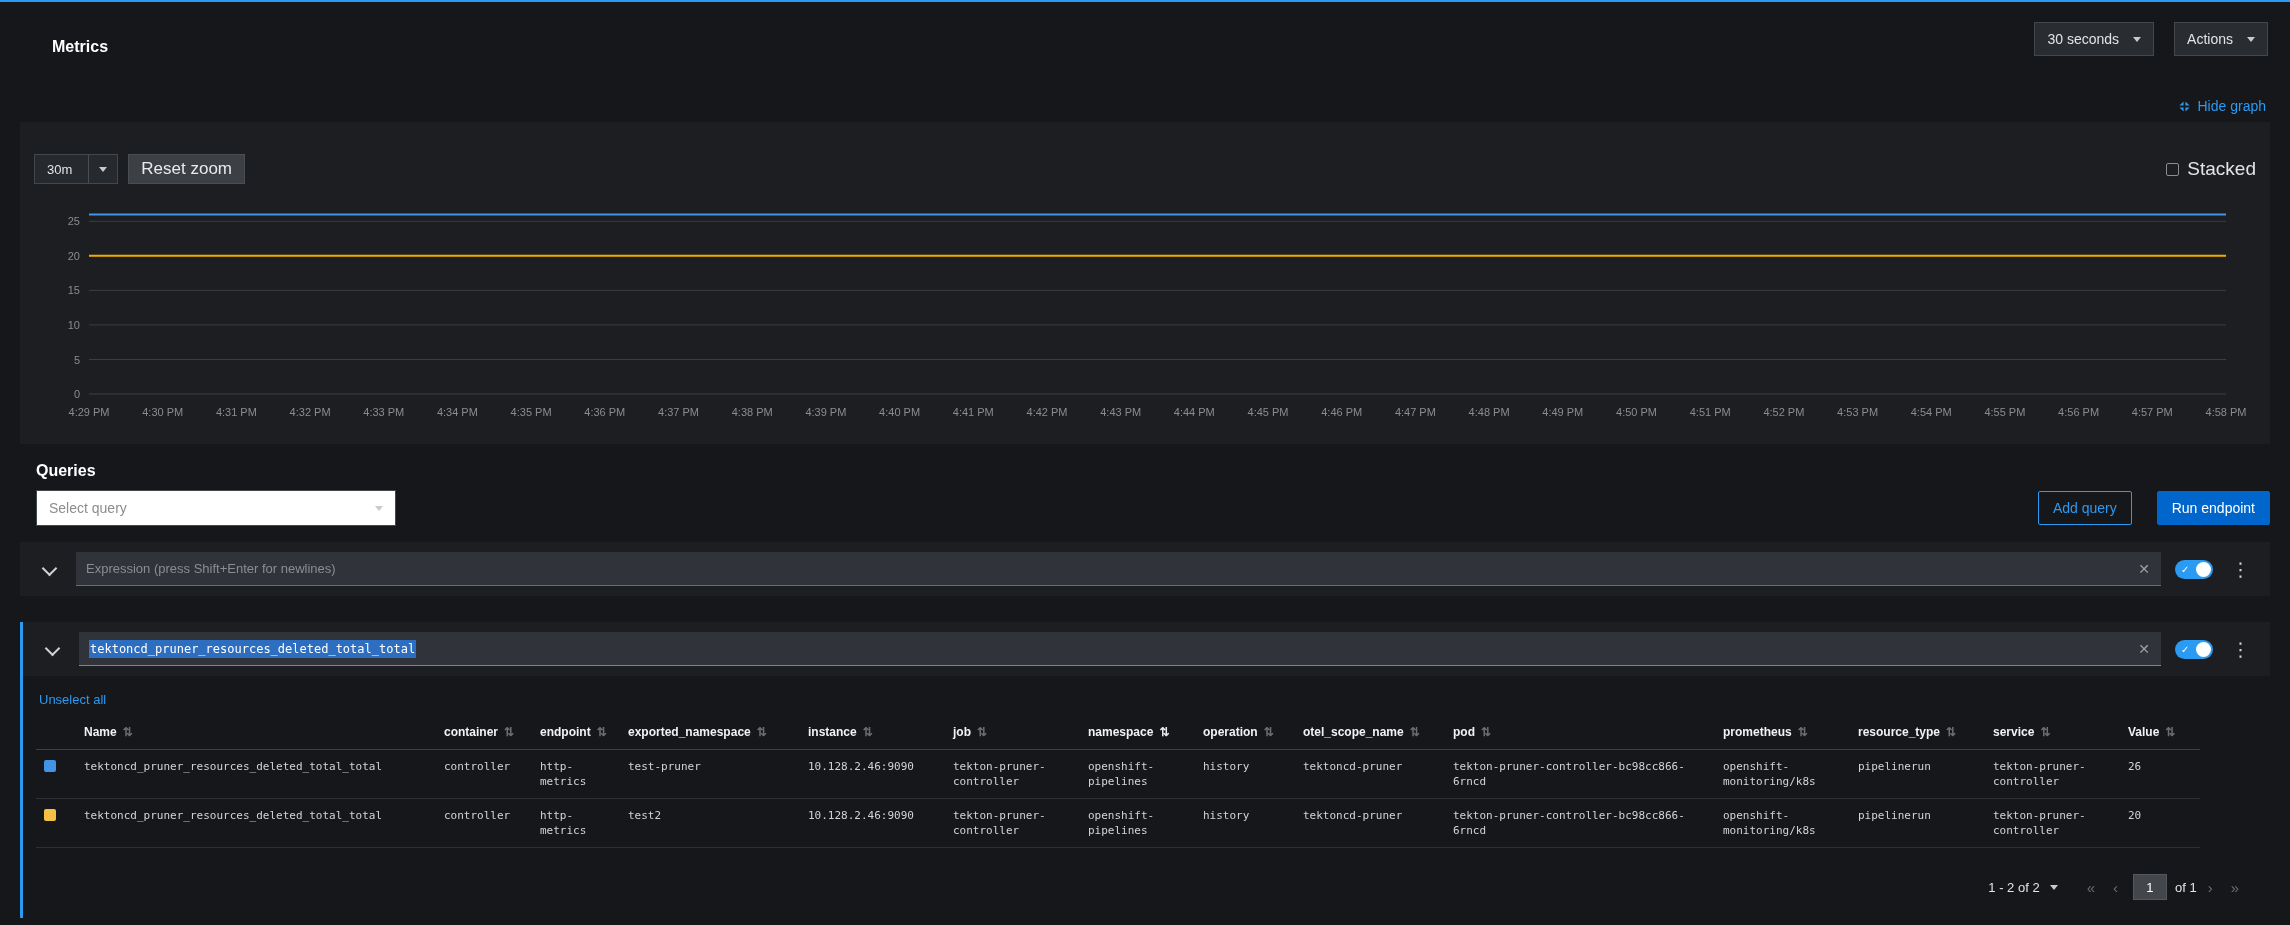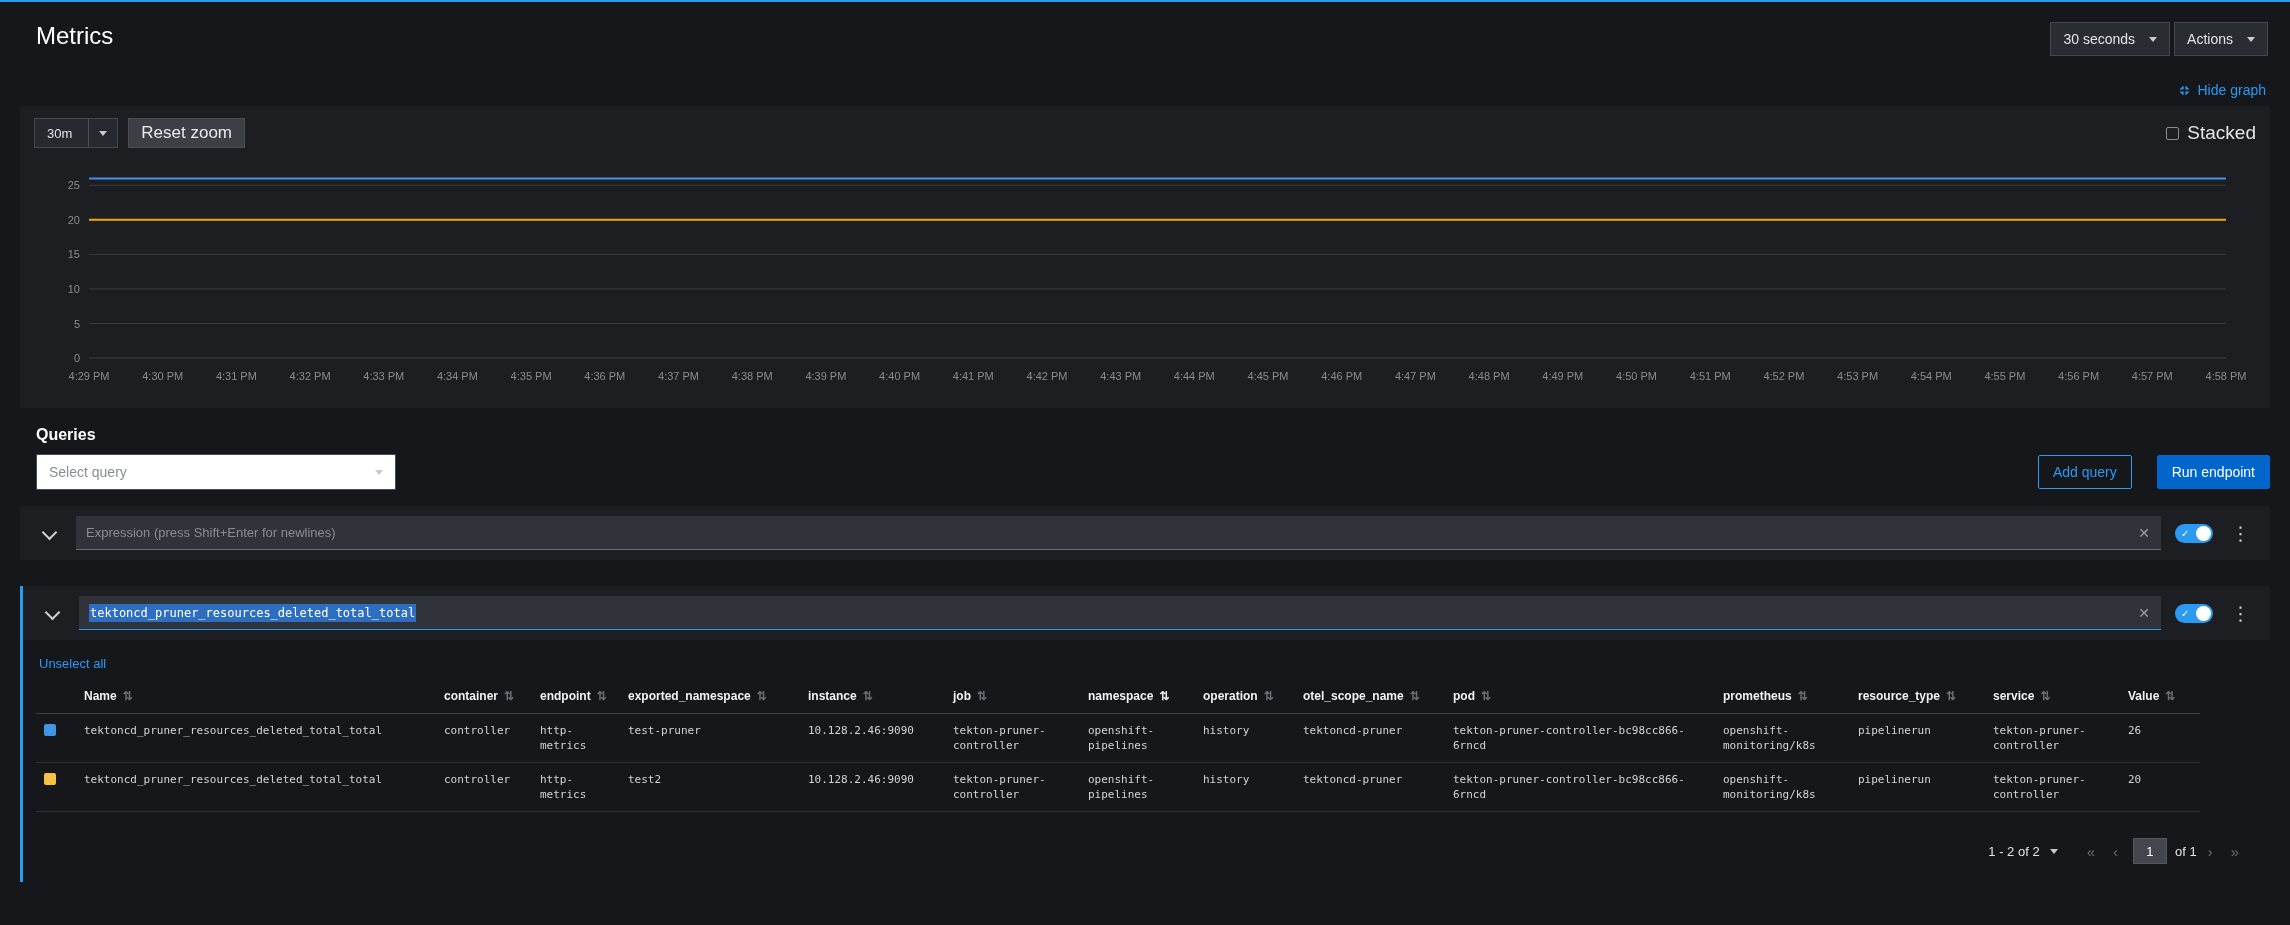--- a/index.html
+++ b/index.html
@@ -9,36 +9,36 @@
     background:#15171a;
     color:#e2e4e6;
     font-family:"Liberation Sans", sans-serif;
     overflow:hidden;
     position:relative;
   }
   .top-accent { height:2px; background:#2b9af3; }
 
   
   header { display:flex; justify-content:space-between; align-items:flex-start; padding:20px 22px 0 36px; }
-  h1 { font-size:24px; font-weight:400; color:#fff; margin:0; }
-  .header-controls { display:flex; gap:4px; }
+  h1 { font-size:16px; font-weight:700; color:#fff; margin:16px; }
+  .header-controls { display:flex; gap:20px; }
   .select {
     background:#292d31; border:1px solid #44484d; height:34px;
     display:inline-flex; align-items:center; gap:14px; padding:0 12px;
     font-size:14px; color:#e2e4e6; cursor:pointer; white-space:nowrap;
   }
   .caret { width:0; height:0; border-left:4px solid transparent; border-right:4px solid transparent; border-top:5px solid #c8cacc; display:inline-block; }
 
   
   .hide-row { display:flex; justify-content:flex-end; margin:26px 24px 8px; }
   .hide-link { color:#2b9af3; font-size:14px; text-decoration:none; display:inline-flex; gap:7px; align-items:center; }
 
   
   .graph-panel { margin:0 20px; background:#1c1e22; padding:12px 14px 4px; }
-  .graph-toolbar { display:flex; justify-content:space-between; margin-bottom:4px; }
+  .graph-toolbar { display:flex; justify-content:space-between; margin-bottom:4px;margin-top:20px; }
   .left-tools { display:flex; gap:10px; }
   .select.compact { height:30px; font-size:13px; background:#26292d; padding-right:0; gap:0; }
   .sel-caret { border-left:1px solid #4a4e53; align-self:stretch; display:flex; align-items:center; padding:0 10px; margin-left:16px; }
   button.reset { background:#3c4045; border:1px solid #4a4e53; color:#e8eaec; font-size:17px; height:30px; padding:0 12px; cursor:pointer; }
   .stacked { display:flex; gap:8px; align-items:center; font-size:19px; color:#e2e4e6; }
   .checkbox { width:13px; height:13px; border:1px solid #8a8d90; border-radius:2px; background:transparent; display:inline-block; }
   #chart svg { display:block; font-family:"Liberation Sans", sans-serif; }
 
   
   .queries-bar { margin:18px 20px 0; padding-left:16px; }

